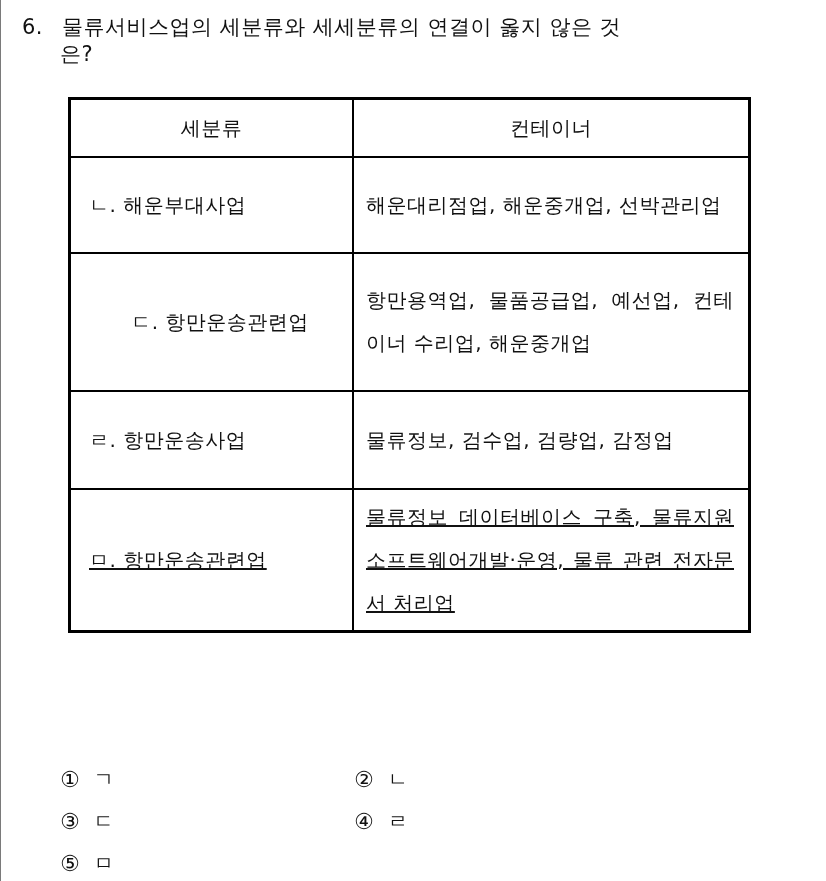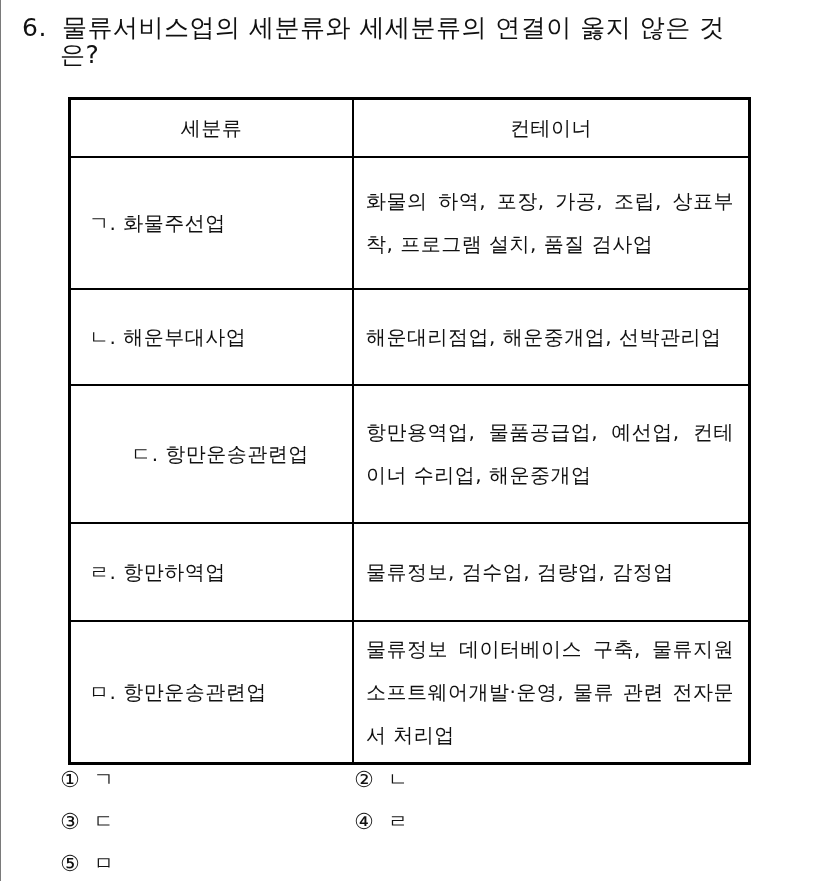--- a/index.html
+++ b/index.html
@@ -7,21 +7,21 @@
     width: 826px; height: 881px; position: relative; overflow: hidden;
     font-family: "DejaVu Sans", "Liberation Sans", sans-serif;
     color: #111111;
   }
   .page-border {
     position: absolute; left: 0; top: 0; width: 1px; height: 881px;
     background: #7a7a7a;
   }
   .question {
     position: absolute; left: 22px; top: 14px; width: 720px;
-    font-size: 25px; line-height: 27px; letter-spacing: 0.5px;
+    font-size: 21px; line-height: 27px; letter-spacing: 0.5px;
   }
   .question .num { display: inline-block; width: 40px; }
   .question .line2 { padding-left: 38px; display: block; }
 
   table.cls {
     position: absolute; left: 68px; top: 97px;
     width: 683px; border-collapse: collapse;
     border: 3px solid #000;
     font-size: 20px; letter-spacing: 0.5px;
   }
@@ -33,21 +33,21 @@
   }
   table.cls td.left { width: 262px; padding-left: 18px; }
   table.cls td.right {
     padding: 4px 14px 4px 12px; line-height: 43px;
     text-align: justify; text-align-last: left;
   }
   .r1 td { height: 122px; }
   .r2 td { height: 86px; margin-top: 40px; }
   .r3 td { height: 128px; text-align: center; }
   .r4 td { height: 88px; }
-  .r5 td { height: 132px; }
+  .r5 td { height: 132px; text-decoration: underline; }
 
   .choices {
     position: absolute; left: 60px; top: 764px; width: 700px;
     font-size: 20px;
   }
   .choice {
     position: absolute; display: flex; align-items: center; gap: 14px;
     height: 30px;
   }
   .choice .mark { font-size: 22px; }
@@ -63,34 +63,30 @@
 </div>
 
 <table class="cls">
   <thead>
     <tr>
       <th>세분류</th>
       <th>컨테이너</th>
     </tr>
   </thead>
   <tbody>
-    <tr class="r1">
-      <td class="left">ㄱ. 화물주선업</td>
-      <td class="right">화물의 하역, 포장, 가공, 조립, 상표부착, 프로그램 설치, 품질 검사업</td>
-    </tr>
     <tr class="r2">
       <td class="left">ㄴ. 해운부대사업</td>
       <td class="right">해운대리점업, 해운중개업, 선박관리업</td>
     </tr>
     <tr class="r3">
       <td class="left">ㄷ. 항만운송관련업</td>
       <td class="right">항만용역업, 물품공급업, 예선업, 컨테이너 수리업, 해운중개업</td>
     </tr>
     <tr class="r4">
-      <td class="left">ㄹ. 항만하역업</td>
+      <td class="left">ㄹ. 항만운송사업</td>
       <td class="right">물류정보, 검수업, 검량업, 감정업</td>
     </tr>
     <tr class="r5">
       <td class="left">ㅁ. 항만운송관련업</td>
       <td class="right">물류정보 데이터베이스 구축, 물류지원 소프트웨어개발·운영, 물류 관련 전자문서 처리업</td>
     </tr>
   </tbody>
 </table>
 
 <div class="choices">

